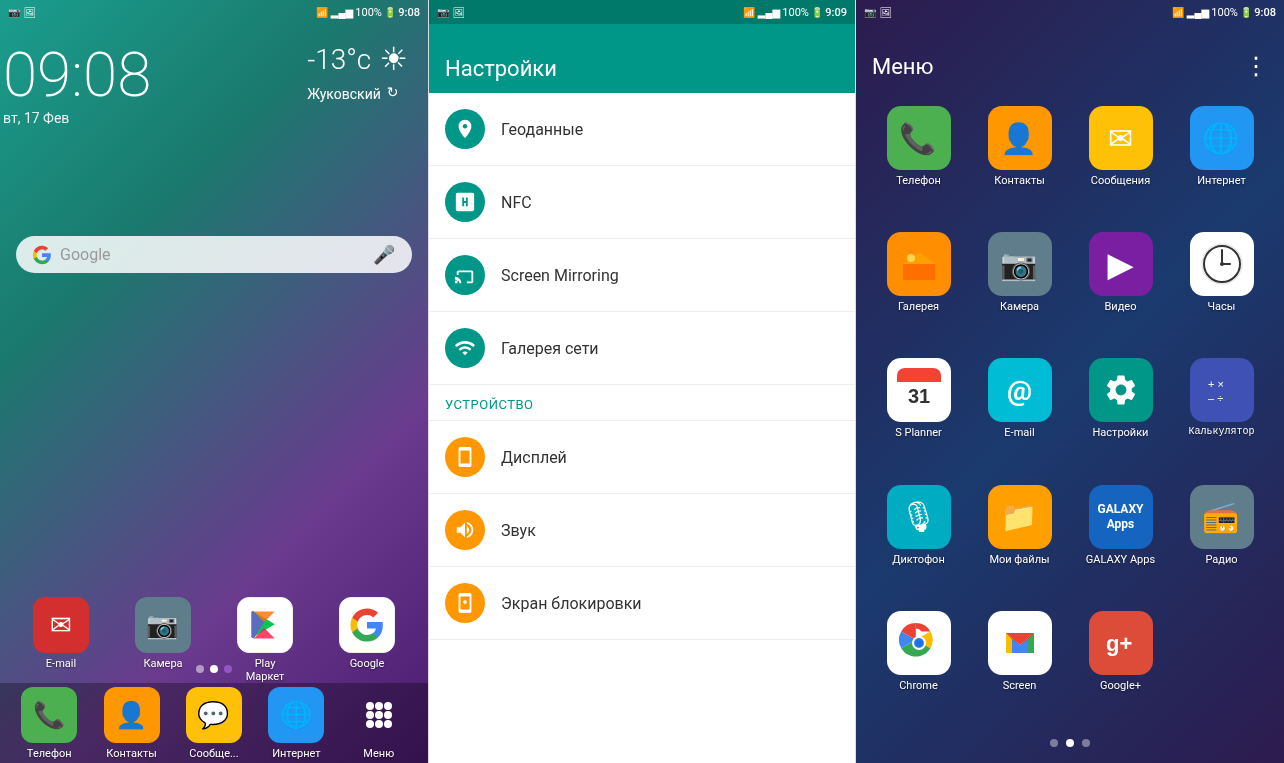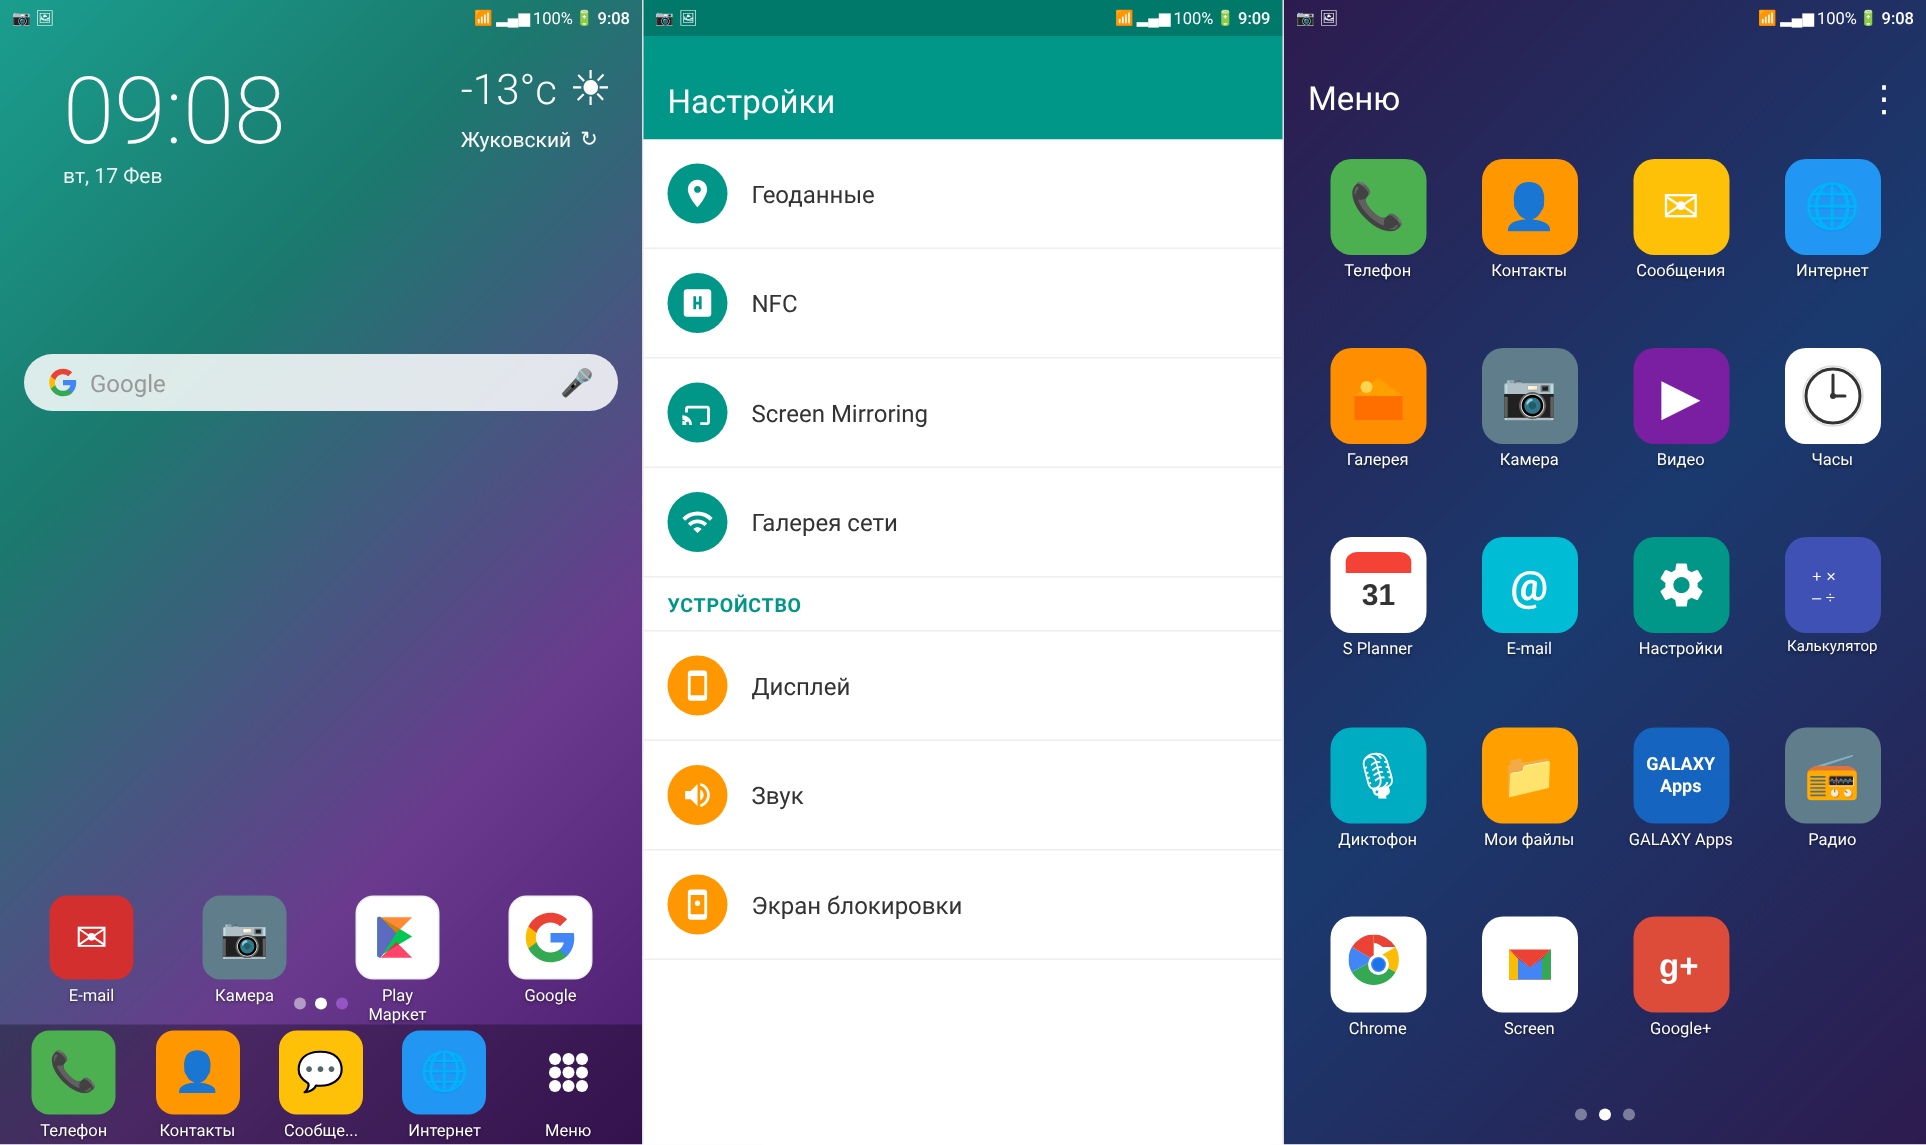--- a/index.html
+++ b/index.html
@@ -27,21 +27,20 @@
       display: flex;
       justify-content: space-between;
       align-items: center;
       padding: 4px 8px;
       height: 24px;
     }
 
     .clock-widget {
       padding: 20px 3px 10px;
       color: white;
-      margin-left: 39px;
     }
     .clock-time {
       font-size: 62px;
       font-weight: 200;
       line-height: 1;
     }
     .clock-date {
       font-size: 14px;
       margin-top: 4px;
       opacity: 0.9;
@@ -171,21 +170,21 @@
       flex-shrink: 0;
     }
     .settings-item-label {
       font-size: 16px;
       color: #333;
     }
     .settings-section-header {
       padding: 12px 16px 8px;
       font-size: 13px;
       color: #009688;
-      font-weight: 700;
+      font-weight: 400;
       letter-spacing: 0.5px;
       border-bottom: 1px solid #eee;
     }
 
     
     .panel-menu {
       width: 428px;
       height: 763px;
       background: linear-gradient(135deg, #2d1b4e 0%, #1a3a6e 50%, #2d1b4e 100%);
       display: flex;
@@ -599,21 +598,21 @@
       </div>
       <span class="menu-app-label">Настройки</span>
     </div>
     <div class="menu-app">
       <div class="menu-app-icon" style="background:#3F51B5;">
         <svg width="36" height="36" viewBox="0 0 36 36" fill="white">
           <text x="4" y="16" font-size="11" fill="white" font-family="Arial">+ ×</text>
           <text x="4" y="30" font-size="11" fill="white" font-family="Arial">– ÷</text>
         </svg>
       </div>
-      <span class="menu-app-label" style="font-size:10px;">Калькулятор</span>
+      <span class="menu-app-label" style="font-size:10px;font-family:Liberation Mono, monospace;">Калькулятор</span>
     </div>
 
     <div class="menu-app">
       <div class="menu-app-icon" style="background:#00ACC1;">
         <span style="color:white;font-size:30px;">🎙</span>
       </div>
       <span class="menu-app-label">Диктофон</span>
     </div>
     <div class="menu-app">
       <div class="menu-app-icon" style="background:#FFA000;">

